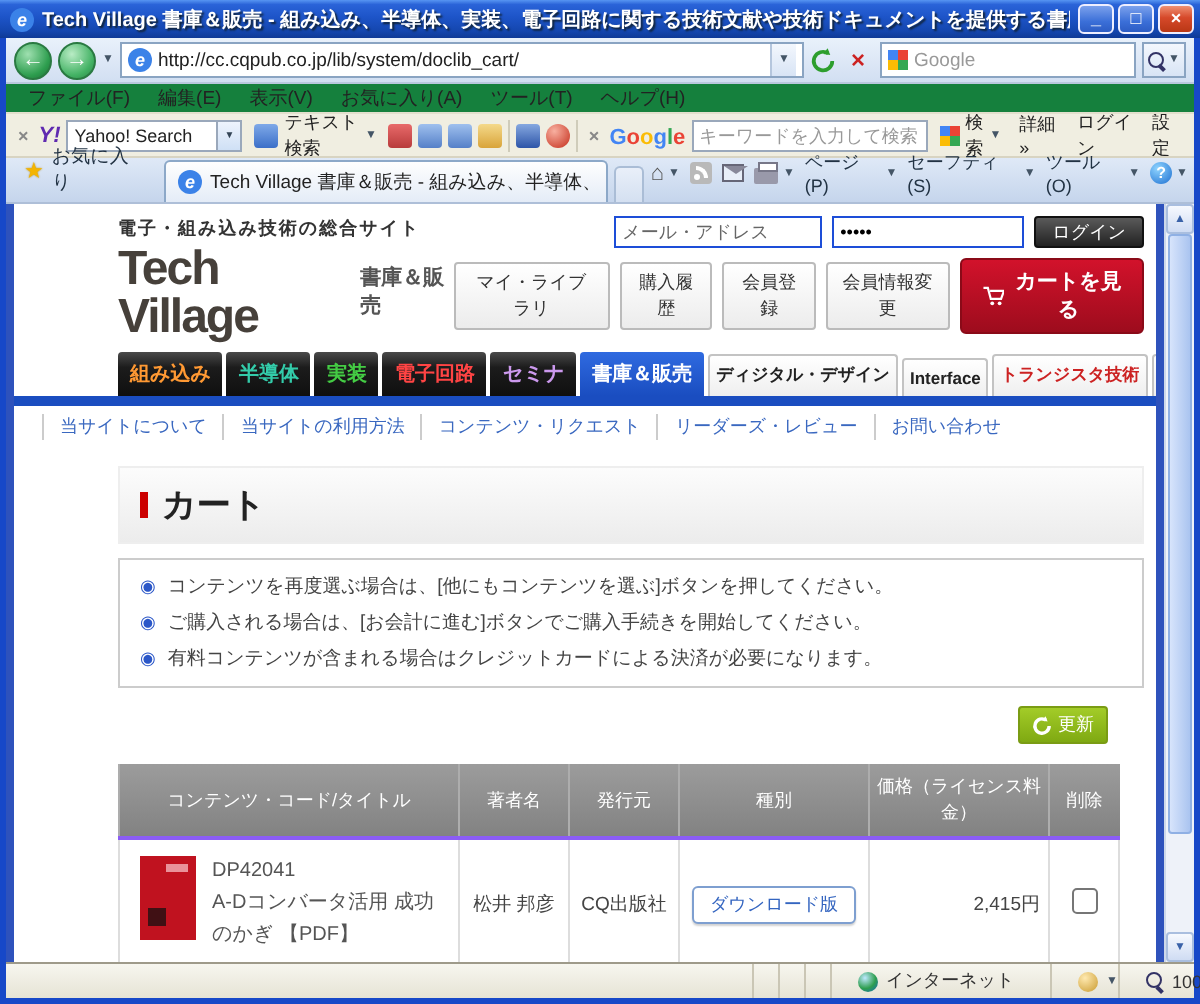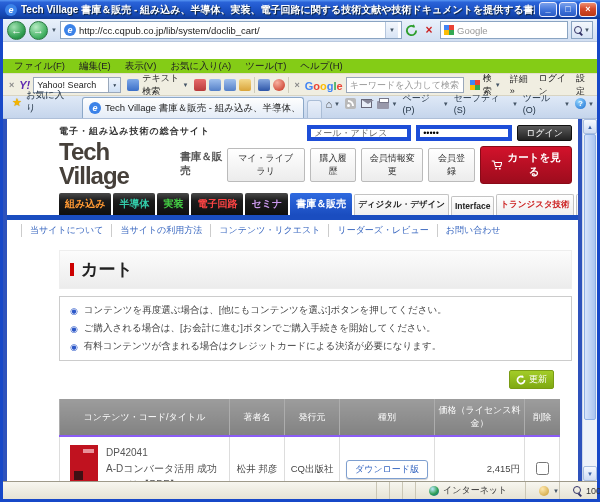--- a/index.html
+++ b/index.html
@@ -31,21 +31,21 @@
   .url-drop { width:13px; height:16px; display:flex; align-items:center; justify-content:center; font-size:6px; color:#456; background:linear-gradient(#f3f7fd,#d8e4f5); border-left:1px solid #b5c6dd; }
   .stop-x { color:#c22; font-size:12px; font-weight:bold; width:16px; text-align:center; }
   .srch-box { width:128px; height:18px; background:#fff; border:1px solid #8aa4c2; display:flex; align-items:center; gap:3px; padding:0 3px; flex:none; }
   .g-grid { width:10px; height:10px; display:grid; grid-template-columns:5px 5px; grid-template-rows:5px 5px; flex:none; }
   .g-grid i:nth-child(1){background:#4285f4;} .g-grid i:nth-child(2){background:#ea4335;}
   .g-grid i:nth-child(3){background:#fbbc05;} .g-grid i:nth-child(4){background:#34a853;}
   .srch-ph { flex:1; font-size:9.5px; color:#999; }
   .mag-btn { width:22px; height:18px; background:linear-gradient(#f3f7fd,#d8e4f5); border:1px solid #8aa4c2; display:flex; align-items:center; justify-content:center; gap:1px; flex:none; }
 
   
-  .menubar { height:15px; flex:none; display:flex; align-items:center; padding:0 4px; background:#84cc16; border-bottom:1px solid #e2dfcd;margin-top:17px; }
+  .menubar { height:15px; flex:none; display:flex; align-items:center; padding:0 4px; background:#15803d; border-bottom:1px solid #e2dfcd; }
   .menu-item { font-size:9.5px; color:#222; padding:0 7px; }
 
   
   .toolbar { height:22px; flex:none; display:flex; align-items:center; gap:3px; padding:0 4px; background:#f0eee1; border-bottom:1px solid #d8d4c2; overflow:hidden; }
   .tb-x { color:#888; font-size:9px; font-weight:bold; padding:0 2px; }
   .yahoo-logo { color:#5f2ab0; font-size:11px; font-weight:bold; font-style:italic; }
   .combo { width:88px; height:16px; background:#fff; border:1px solid #9aa8bb; display:flex; align-items:center; flex:none; }
   .combo-text { flex:1; font-size:9px; color:#222; padding:0 3px; white-space:nowrap; overflow:hidden; }
   .combo-arrow { width:12px; height:100%; background:linear-gradient(#eef4fd,#cfe0f5); border-left:1px solid #9aa8bb; font-size:5px; color:#345; display:flex; align-items:center; justify-content:center; }
   .tb-btn { display:flex; align-items:center; gap:3px; font-size:9px; color:#222; padding:1px 3px; border-radius:2px; }
@@ -90,21 +90,21 @@
   .sb-thumb { position:absolute; left:0; right:0; top:0; height:86%; background:linear-gradient(90deg,#d7e4fb,#aac4f0); border:1px solid #8fb0e4; border-radius:2px; }
 
   
   .site-header { display:flex; justify-content:space-between; align-items:flex-start; padding:6px 6px 0 52px; }
   .tagline { font-size:9px; font-weight:bold; color:#333; letter-spacing:1px; }
   .logo-row { display:flex; align-items:baseline; margin-top:2px; }
   .logo { font-size:24px; font-weight:bold; color:#46403a; letter-spacing:-1px; line-height:1; }
   .logo-sub { font-size:10.5px; font-weight:bold; color:#555; margin-left:10px; }
   .header-right { display:flex; flex-direction:column; align-items:flex-end; gap:5px; }
   .login-row { display:flex; gap:5px; align-items:center; }
-  .login-input { width:104px; height:16px; border:4px solid #1d4ed8; font-size:9px; padding:0 3px; }
+  .login-input { width:104px; height:16px; border:1px solid #1d4ed8; font-size:9px; padding:0 3px; }
   .login-input::placeholder { color:#666; }
   .pwd-input { width:96px; }
   .login-btn { height:16px; background:linear-gradient(#5a5a5a,#222); color:#fff; font-size:9px; border:1px solid #111; padding:0 8px; border-radius:2px; }
   .account-row { display:flex; gap:5px; align-items:center; }
   .acct-btn { background:linear-gradient(#fff,#ececec); border:1px solid #bbb; border-radius:2px; font-size:9px; color:#333; padding:3px 7px; }
   .cart-view-btn { display:flex; align-items:center; gap:5px; background:linear-gradient(#d2122b,#9d0c1d); border:1px solid #8a0a18; color:#fff; font-size:10.5px; font-weight:bold; padding:4px 10px; border-radius:3px; }
 
   .nav-tabs { display:flex; align-items:flex-end; gap:2px; padding:5px 6px 0 52px; }
   .nav-tab { background:linear-gradient(#4a4a4a,#1c1c1c 35%,#0f0f0f); font-size:10px; font-weight:bold; padding:4px 6px; border-radius:2px 2px 0 0; white-space:nowrap; }
   .nav-tab.active { background:linear-gradient(#2f6ae0,#1a4dc0); }
@@ -301,22 +301,22 @@
           </div>
           <div class="header-right">
             <div class="login-row">
               <input class="login-input" placeholder="メール・アドレス" style="">
               <input class="login-input pwd-input" type="password" value="•••••" style="">
               <button class="login-btn">ログイン</button>
             </div>
             <div class="account-row">
               <button class="acct-btn">マイ・ライブラリ</button>
               <button class="acct-btn">購入履歴</button>
+              <button class="acct-btn">会員登録</button>
               <button class="acct-btn">会員情報変更</button>
-              <button class="acct-btn">会員登録</button>
               <button class="cart-view-btn">
                 <svg class="cart-svg" width="14" height="12" viewBox="0 0 16 14">
                     <path d="M1 1.5h3l2 7.5h7l2-5.5H5.5" stroke="#fff" fill="none" stroke-width="1.5"></path>
                     <circle cx="7" cy="12" r="1.3" fill="#fff"></circle>
                     <circle cx="12" cy="12" r="1.3" fill="#fff"></circle>
                   </svg>
                 <span>カートを見る</span>
               </button>
             </div>
           </div>

